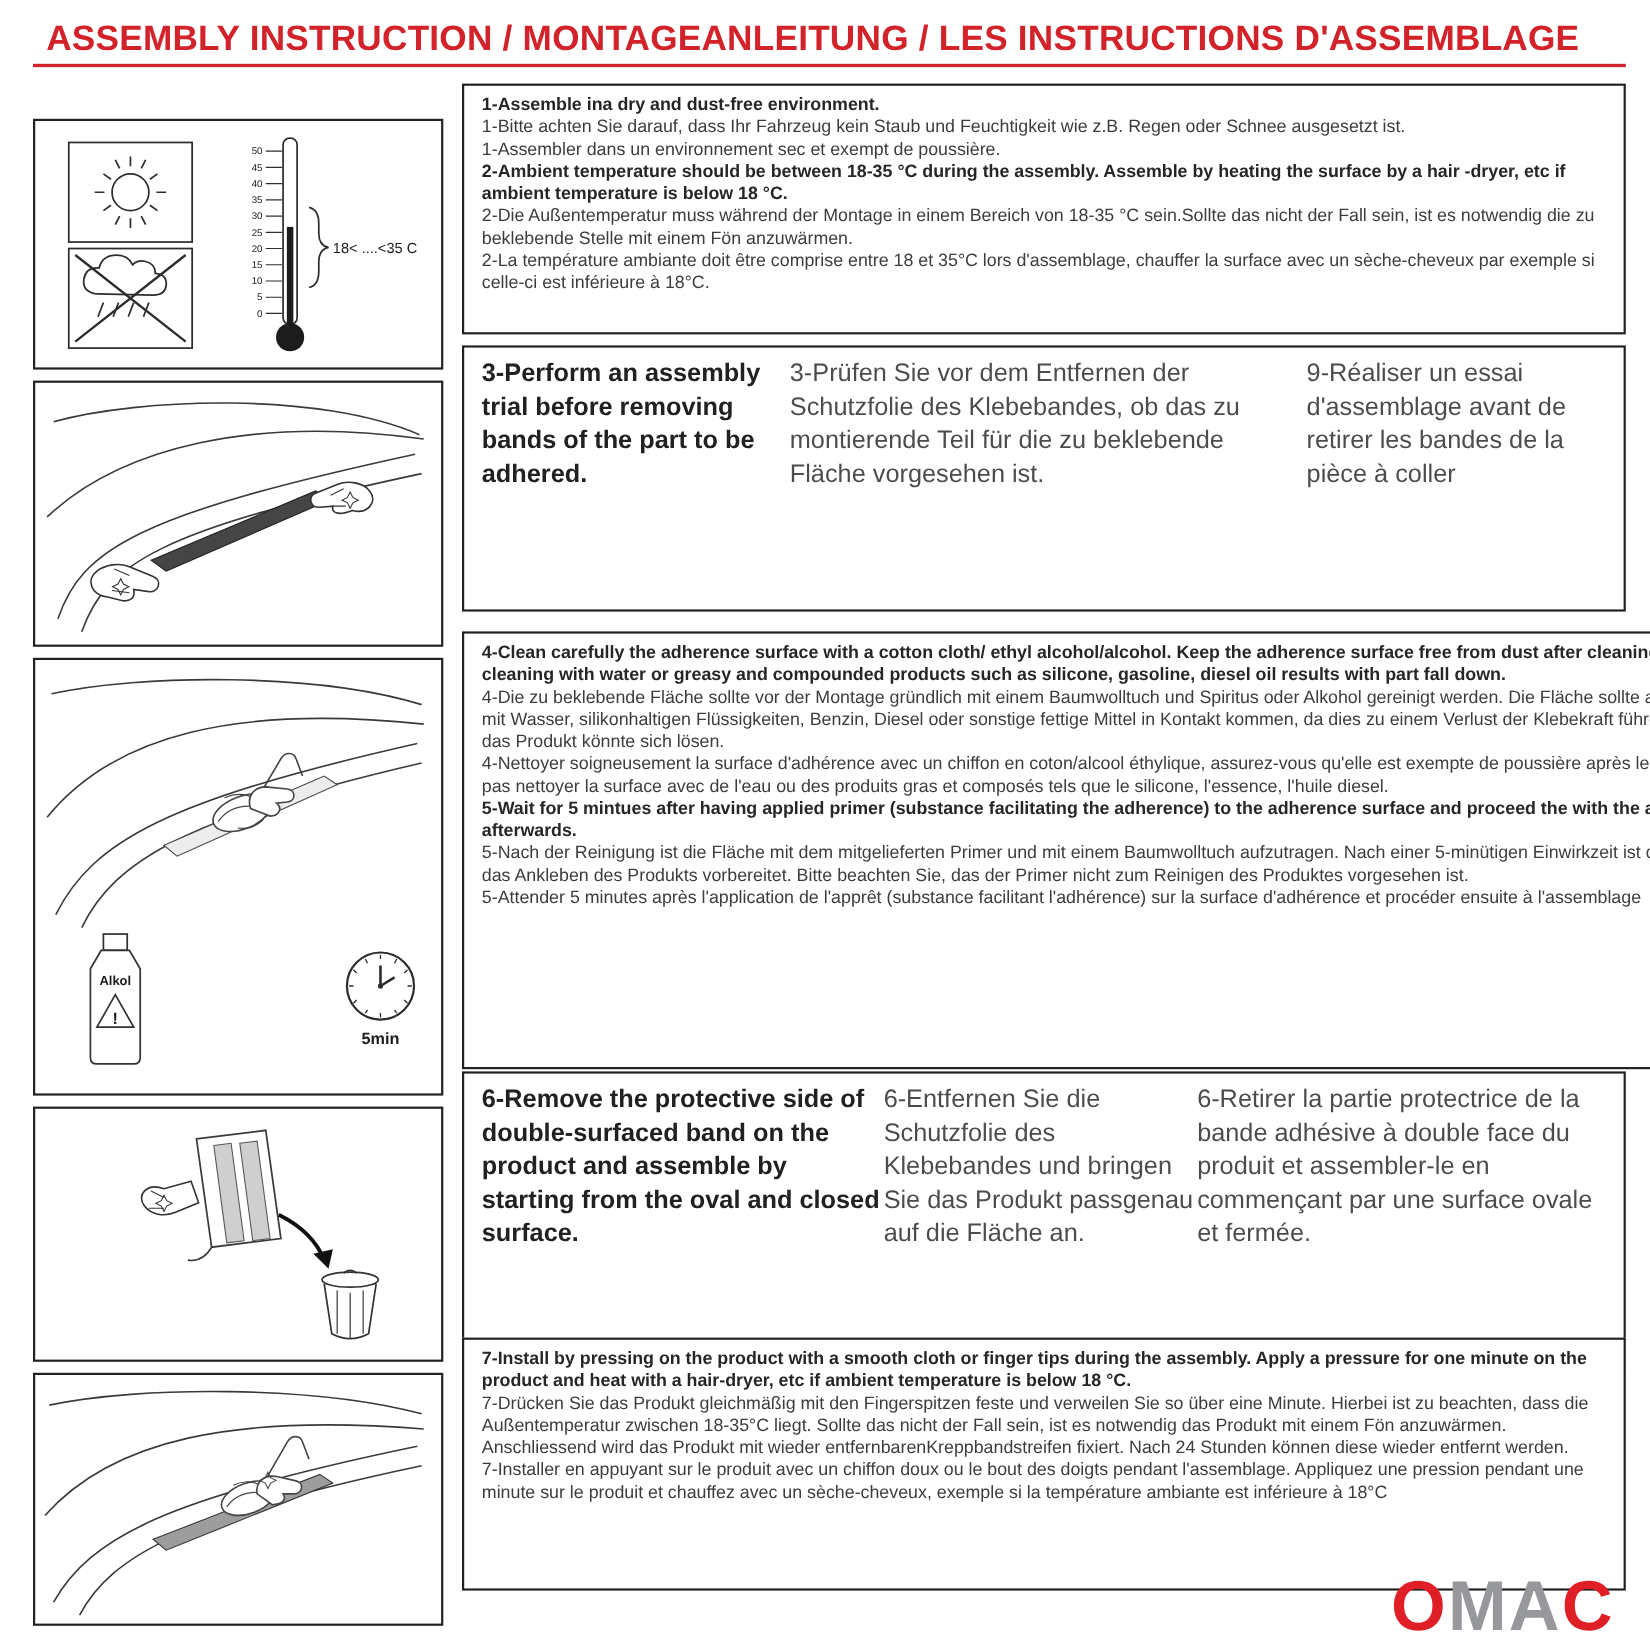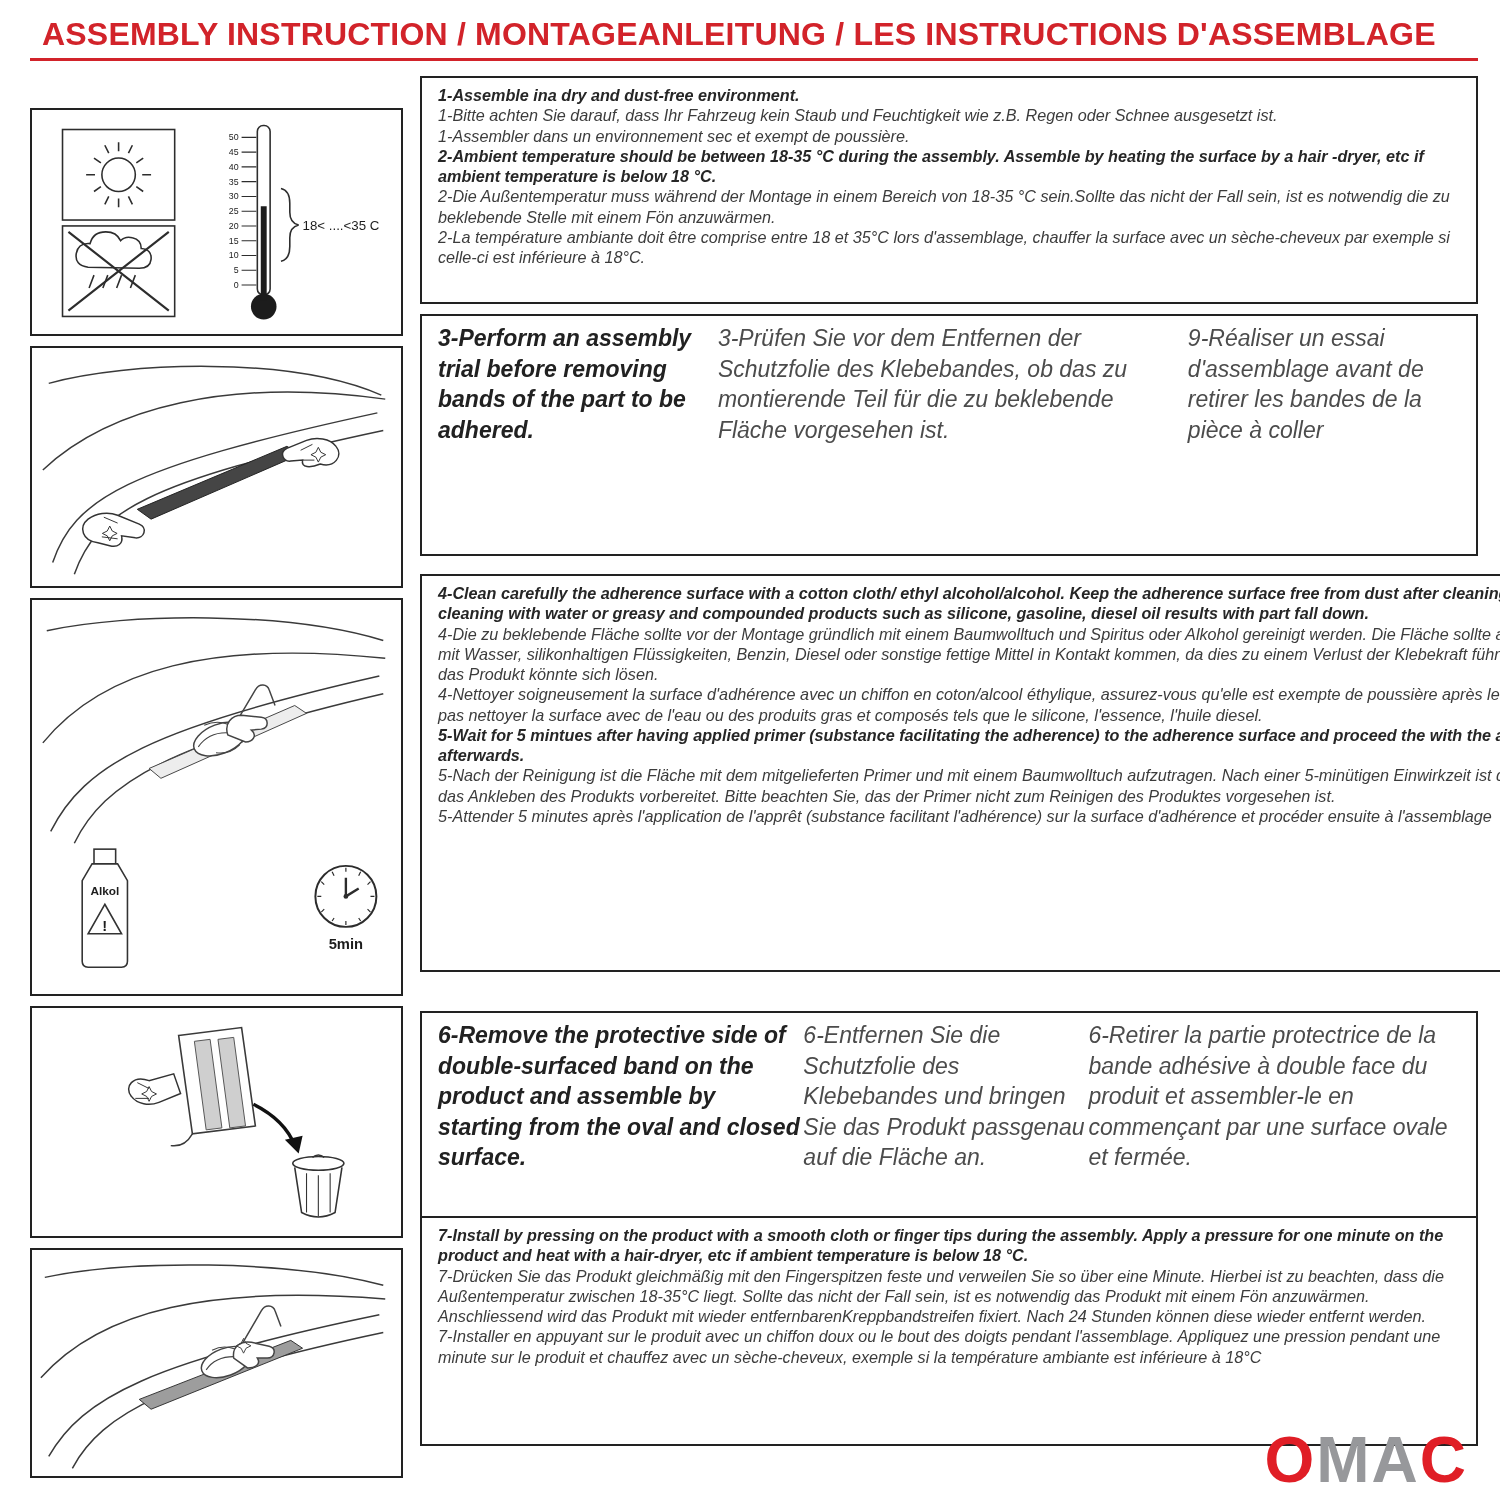--- a/index.html
+++ b/index.html
@@ -15,28 +15,28 @@
 
   .box { position:absolute; border:2px solid #222; background:#fff; box-sizing:border-box; }
 
   .img-1 { left:30px;  top:76px;   width:373px;  height:228px; }
   .txt-1 { left:420px; top:76px;   width:1058px; height:228px; }
   .img-2 { left:30px;  top:314px;  width:373px;  height:242px; }
   .txt-2 { left:420px; top:314px;  width:1058px; height:242px; }
   .img-3 { left:30px;  top:566px;  width:373px;  height:398px; }
   .txt-3 { left:420px; top:574px;  width:1204px; height:398px; }
   .img-4 { left:30px;  top:974px;  width:373px;  height:232px; }
-  .txt-4 { left:420px; top:1011px;  width:1058px; height:271px; }
+  .txt-4 { left:420px; top:974px;  width:1058px; height:271px; }
   .img-5 { left:30px;  top:1216px; width:373px;  height:230px; }
   .txt-5 { left:420px; top:1216px; width:1058px; height:230px; }
 
   .img-box { display:flex; align-items:center; justify-content:center;margin-top:32px; }
   .img-box svg { display:block; }
 
-  .txt { padding:7px 16px 6px; font-size:16.2px; line-height:1.25; color:#3c3c3c; overflow:hidden;font-style:italic; }
+  .txt { padding:7px 16px 6px; font-size:16.2px; line-height:1.25; color:#3c3c3c; overflow:hidden; }
   .txt p { margin:0; }
   .txt p.b { font-weight:700; color:#262626; }
   .gap { margin-top:14px; }
 
   .big { display:flex; justify-content:center; font-size:23px; line-height:1.33; color:#4c4c4c; }
   .big p.b { color:#212121; font-weight:700; }
 
   .logo {
     position:absolute; right:32px; bottom:8px; font-size:64px; font-weight:900;
     letter-spacing:2px; line-height:1; font-family:"Liberation Sans", sans-serif;margin-left:31px;

